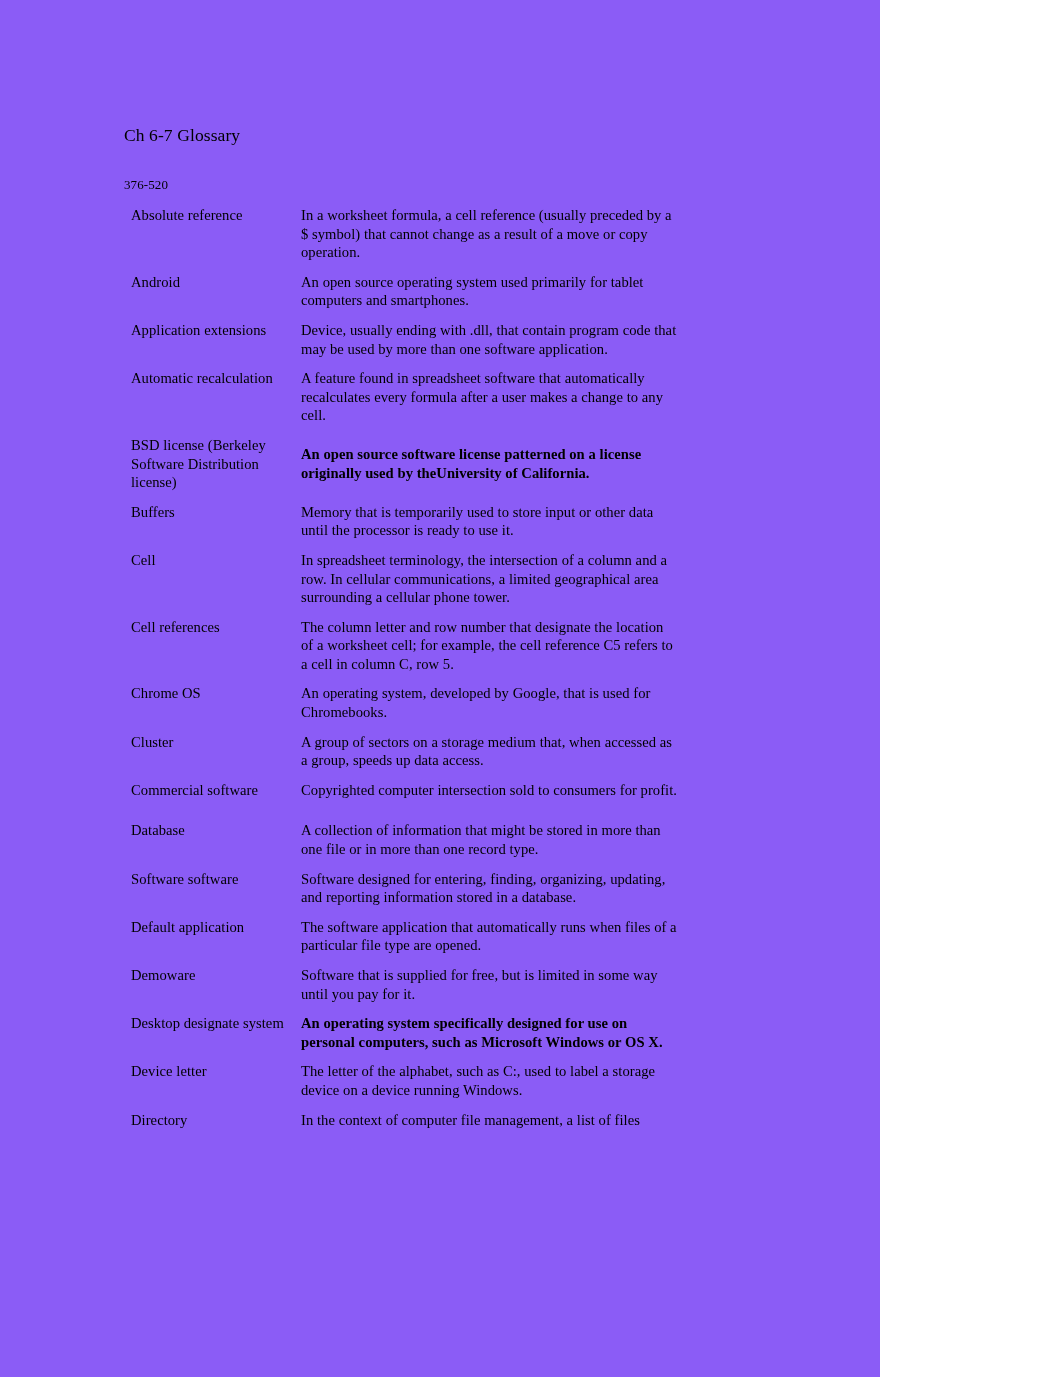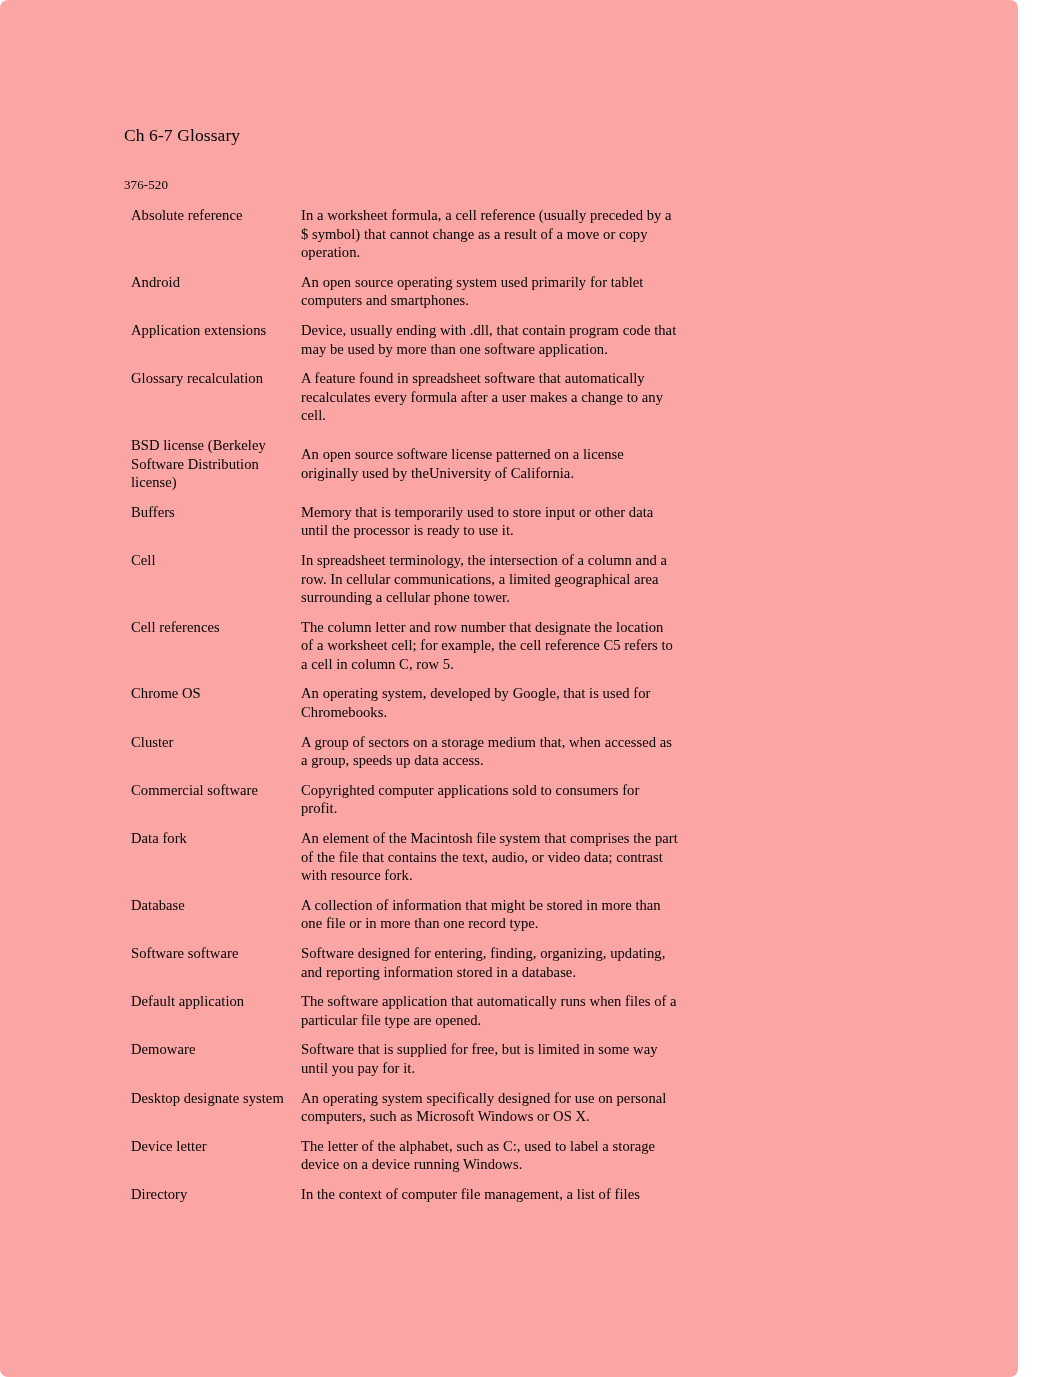--- a/index.html
+++ b/index.html
@@ -12,25 +12,24 @@
     width: 1062px;
     height: 1377px;
     font-family: "Liberation Serif", "DejaVu Serif", serif;
     color: #000000;
     -webkit-font-smoothing: antialiased;
     overflow: hidden;
   }
 
   .page {
     position: relative;
-    width: 1018px;
+    width: 880px;
     height: 1377px;
-    background: #fca5a5;
+    background: #8b5cf6;
     box-sizing: border-box;
-    border-radius: 8px;
   }
 
   .doc-title {
     position: absolute;
     left: 124px;
     top: 124px;
     font-size: 17.5px;
     line-height: 22px;
     letter-spacing: 0.1px;
     white-space: nowrap;
@@ -72,20 +71,21 @@
   }
 
   .def-cell {
     width: 393px;
     box-sizing: border-box;
   }
 
   
   .glossary tr.center-def .def-cell {
     vertical-align: middle;
+    font-weight: bold;
   }
   .glossary tr.center-def {
     vertical-align: top;
   }
 
   .term,
   .definition {
     font-size: 14.6px;
     line-height: 18.6px;
     letter-spacing: 0.05px;
@@ -148,21 +148,21 @@
           <td class="def-cell">
             <span class="definition">Device, usually ending with .dll, that contain program code that may be used by more than one software application.</span>
           </td>
         </tr>
         <tr class="row-gap">
           <td></td>
           <td></td>
         </tr>
         <tr>
           <td class="term-cell">
-            <span class="term">Glossary recalculation</span>
+            <span class="term">Automatic recalculation</span>
           </td>
           <td class="def-cell">
             <span class="definition">A feature found in spreadsheet software that automatically recalculates every formula after a user makes a change to any cell.</span>
           </td>
         </tr>
         <tr class="row-gap">
           <td></td>
           <td></td>
         </tr>
         <tr class="center-def">
@@ -235,34 +235,26 @@
         </tr>
         <tr class="row-gap">
           <td></td>
           <td></td>
         </tr>
         <tr>
           <td class="term-cell">
             <span class="term">Commercial software</span>
           </td>
           <td class="def-cell">
-            <span class="definition">Copyrighted computer applications sold to consumers for profit.</span>
-          </td>
-        </tr>
-        <tr class="row-gap">
-          <td></td>
-          <td></td>
-        </tr>
-        <tr>
-          <td class="term-cell">
-            <span class="term">Data fork</span>
-          </td>
-          <td class="def-cell">
-            <span class="definition">An element of the Macintosh file system that comprises the part of the file that contains the text, audio, or video data; contrast with resource fork.</span>
-          </td>
+            <span class="definition">Copyrighted computer intersection sold to consumers for profit.</span>
+          </td>
+        </tr>
+        <tr class="row-gap">
+          <td></td>
+          <td></td>
         </tr>
         <tr class="row-gap">
           <td></td>
           <td></td>
         </tr>
         <tr>
           <td class="term-cell">
             <span class="term">Database</span>
           </td>
           <td class="def-cell">

